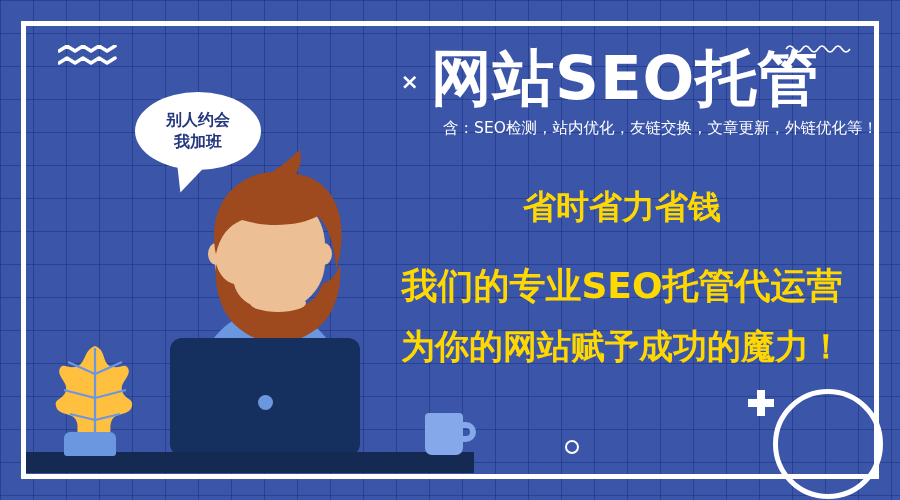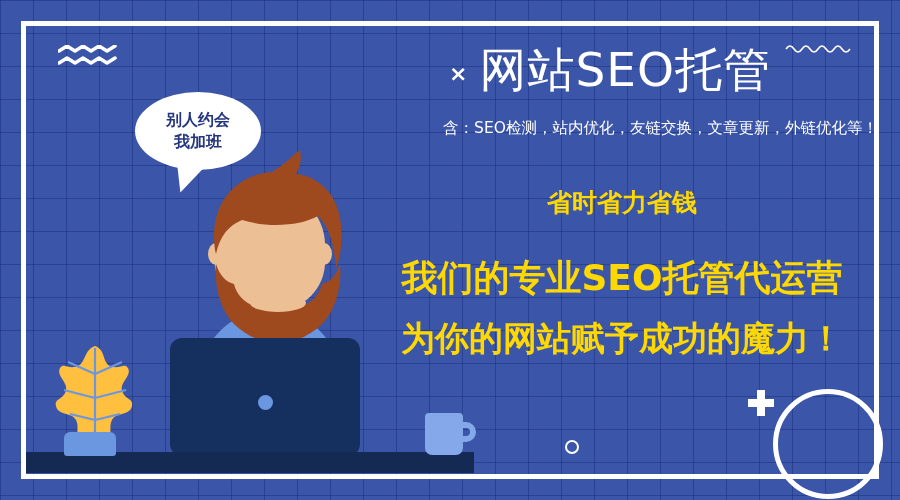--- a/index.html
+++ b/index.html
@@ -110,22 +110,22 @@
   .title-x {
     color: #ffffff;
     font-size: 22px;
     font-weight: bold;
     margin-right: 12px;
     line-height: 1;
     padding-top: 8px;
   }
   .title-main {
     color: #ffffff;
-    font-size: 47px;
-    font-weight: normal;
+    font-size: 61px;
+    font-weight: bold;
     letter-spacing: 1px;
     line-height: 1.1;
     white-space: nowrap;
   }
   .subtitle {
     position: absolute;
     left: 330px;
     top: 118px;
     width: 661px;
     text-align: center;
@@ -144,21 +144,21 @@
     width: 500px;
     text-align: center;
     z-index: 5;
   }
   .slogan {
     color: #ffd800;
     font-weight: bold;
     white-space: nowrap;
     line-height: 1.0;
   }
-  .slogan-1 { font-size: 25px; margin-bottom: 22px; }
+  .slogan-1 { font-size: 33px; margin-bottom: 22px; }
   .slogan-2 { font-size: 36px; margin-bottom: 24px; margin-top: 45px; }
   .slogan-3 { font-size: 34px; margin-top: 25px; }
 
   
   .bubble {
     position: absolute;
     left: 135px;
     top: 92px;
     width: 126px;
     height: 78px;

